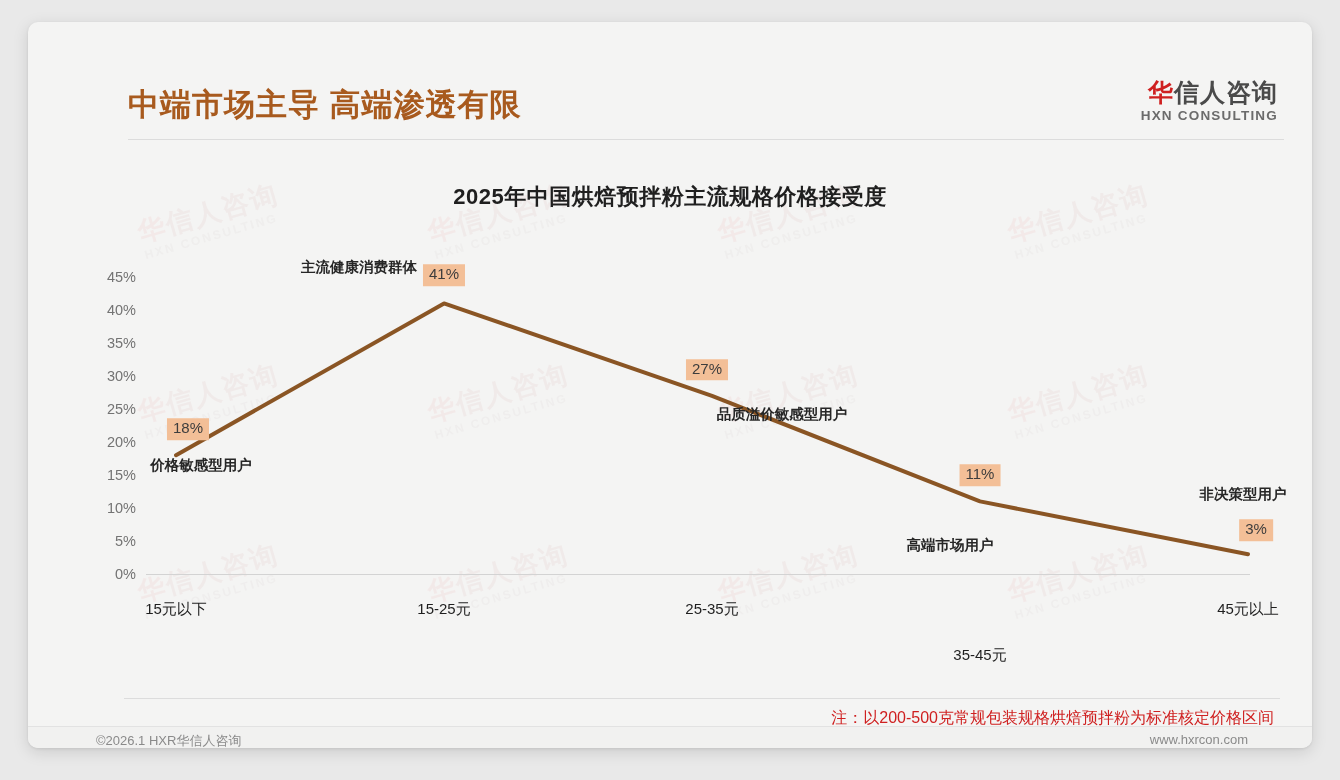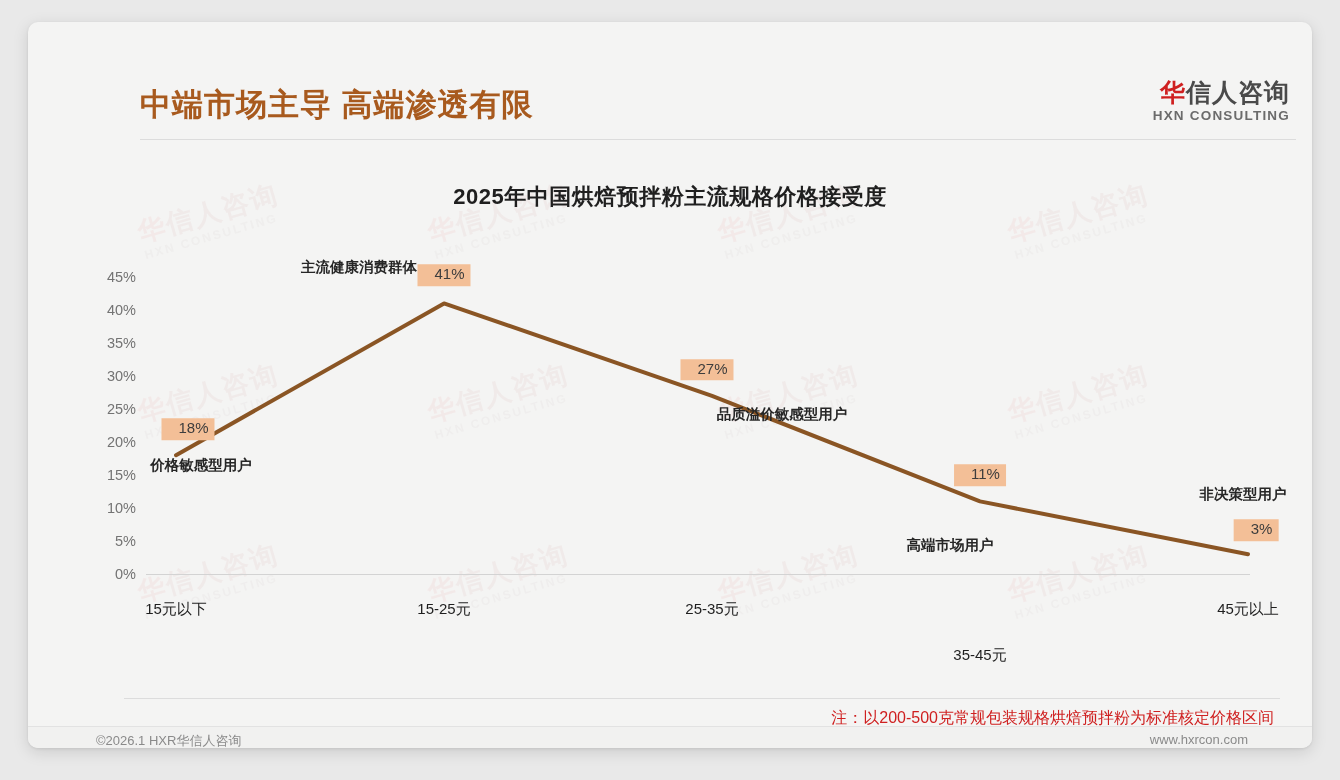--- a/index.html
+++ b/index.html
@@ -49,21 +49,21 @@
     font-size: 12px;
     font-weight: 700;
     letter-spacing: 2.2px;
     color: #e4e0e0;
     margin-top: 2px;
   }
 
   
   .header {
     position: absolute;
-    left: 16px; top: 0;
+    left: 4px; top: 0;
     width: 100%;
     height: 125px;
     z-index: 3;
   }
   .header-title {
     position: absolute;
     left: 96px;
     top: 62px;
     font-size: 31px;
     font-weight: 700;
@@ -144,21 +144,21 @@
   .axis-line {
     position: absolute;
     height: 1px;
     background: #d3d3d3;
   }
   .dlabel {
     position: absolute;
     background: #f3bf97;
     color: #3d3d3d;
     font-size: 15px;
-    padding: 2px 6px 3px 17px;
+    padding: 2px 6px 3px 6px;
     transform: translate(-50%, -50%);
     white-space: nowrap;
     line-height: 1.1;
   }
   .anno {
     position: absolute;
     font-size: 14.5px;
     font-weight: 700;
     color: #262626;
     white-space: nowrap;

